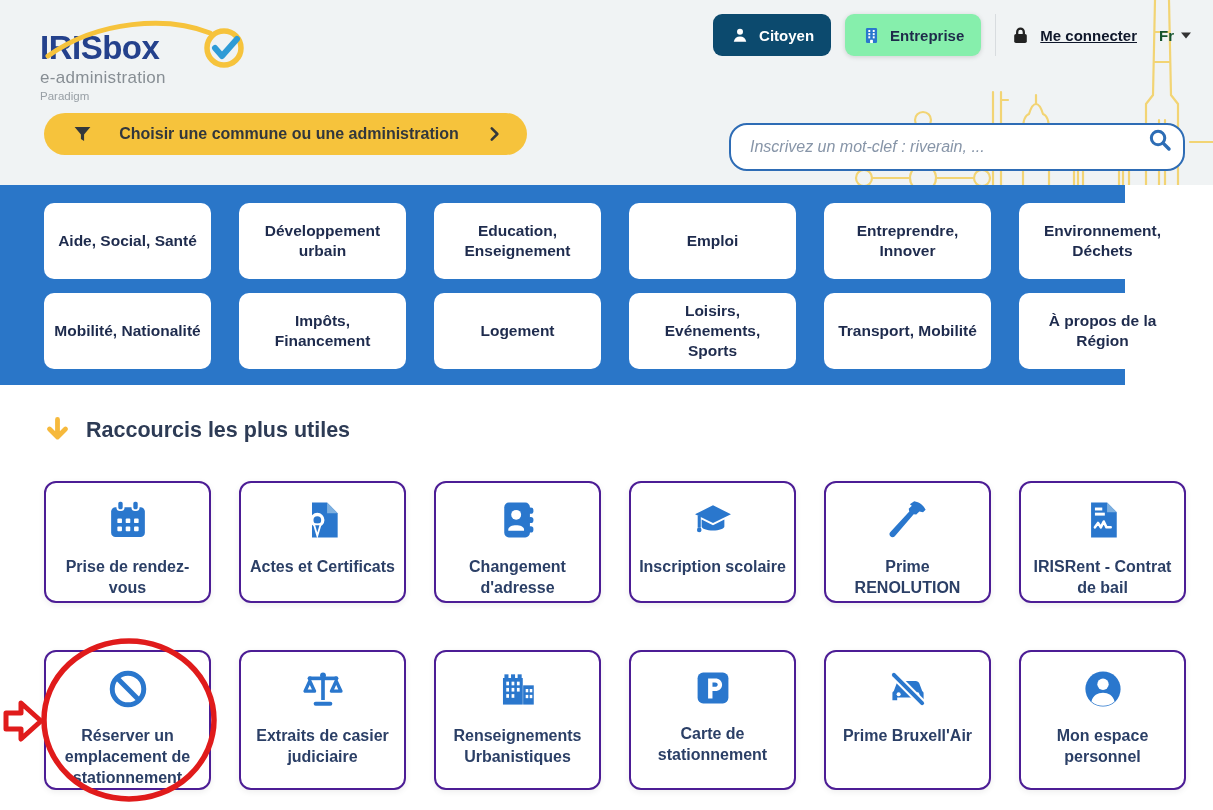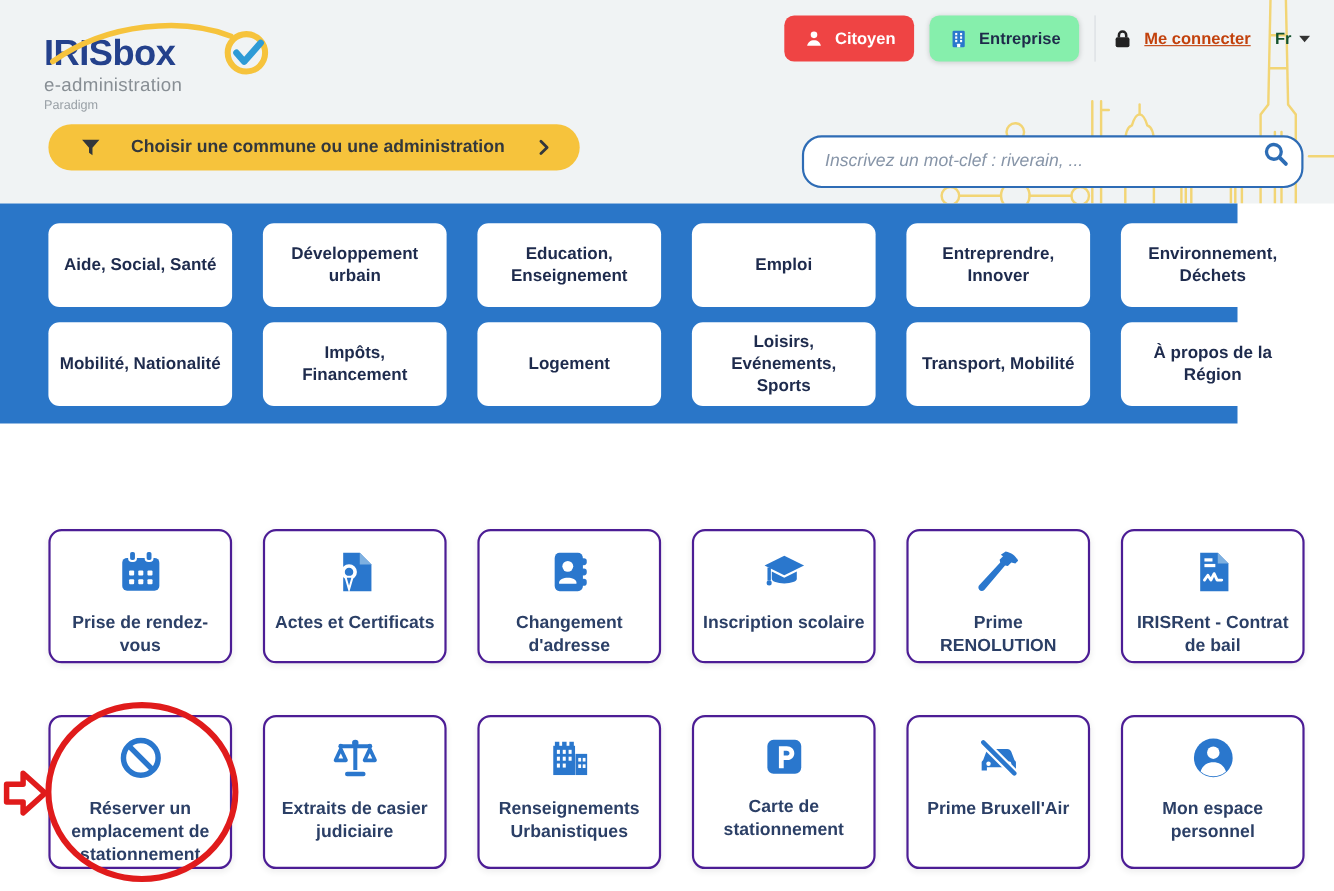--- a/index.html
+++ b/index.html
@@ -14,25 +14,25 @@
   .header-content { position:relative; z-index:1; width:100%; height:100%; }
 
   .logo { position:absolute; left:40px; top:8px; width:215px; height:100px; cursor:pointer; }
   .logo-art { position:absolute; left:0; top:0; pointer-events:none; }
   .logo-name { position:absolute; left:0; top:21px; font-size:33px; font-weight:bold; color:#24418c; letter-spacing:-0.5px; }
   .logo-sub { position:absolute; left:0; top:60px; font-size:17px; color:#878e94; letter-spacing:0.3px; }
   .logo-tag { position:absolute; left:0; top:82px; font-size:11.5px; color:#99a0a6; }
 
   .account-row { position:absolute; right:22px; top:13px; display:flex; align-items:center; gap:14px; height:44px; }
   .btn-audience { display:flex; align-items:center; gap:9px; height:42px; padding:0 17px; border-radius:9px; font-size:15px; font-weight:bold; cursor:pointer; border:none; }
-  .btn-citoyen { background:#ef4444; color:#ffffff; }
+  .btn-citoyen { background:#0c4a6e; color:#ffffff; }
   .btn-entreprise { background:#86efac; color:#1e2a4a; box-shadow:0 1px 5px rgba(0,0,0,0.15); }
   .vdivider { width:1px; height:42px; background:#d8dcdf; }
   .login { display:flex; align-items:center; gap:9px; cursor:pointer; }
-  .login-label { font-size:15px; font-weight:bold; color:#c2410c; text-decoration:underline; }
+  .login-label { font-size:15px; font-weight:bold; color:#0f172a; text-decoration:underline; }
   .lang { display:flex; align-items:center; gap:7px; cursor:pointer; margin-left:8px; }
   .lang-label { font-size:15px; font-weight:bold; color:#14532d; }
 
   .commune-btn { position:absolute; left:44px; top:113px; width:483px; height:42px; background:#f6c33c; border:none; border-radius:21px; display:flex; align-items:center; cursor:pointer;justify-content:flex-end; }
   .commune-btn .funnel { margin-left:28px; }
   .commune-label { flex:1; text-align:center; font-size:16px; font-weight:bold; color:#32373c; }
   .commune-btn .chev { margin-right:24px; }
 
   .search-wrap { position:absolute; left:729px; top:123px; width:456px; height:48px; }
   .search-input { width:100%; height:100%; border:2px solid #2e6cb5; border-radius:18px; background:#ffffff; padding:0 46px 0 19px; font-family:"Liberation Sans", sans-serif; font-size:16px; font-style:italic; color:#4a5a70; outline:none; }
@@ -175,20 +175,26 @@
       <button class="cat-btn">Environnement, Déchets</button>
       <button class="cat-btn">Mobilité, Nationalité</button>
       <button class="cat-btn">Impôts, Financement</button>
       <button class="cat-btn">Logement</button>
       <button class="cat-btn">Loisirs, Evénements, Sports</button>
       <button class="cat-btn">Transport, Mobilité</button>
       <button class="cat-btn">À propos de la Région</button>
     </div>
   </div>
 
+  <div class="shortcuts-heading">
+    <svg width="27" height="28" viewBox="0 0 27 28">
+      <path d="M13.5 3.5 V19.5 M5.5 13 L13.5 21 L21.5 13" fill="none" stroke="#f6b93c" stroke-width="4.8" stroke-linecap="round" stroke-linejoin="round"></path>
+    </svg>
+    <span class="shortcuts-title">Raccourcis les plus utiles</span>
+  </div>
 
   <div class="card-grid">
 
     <div class="card">
       <svg class="card-icon" width="44" height="44" viewBox="0 0 24 24">
         <rect x="2.8" y="5" width="18.4" height="16.3" rx="2.4" fill="#2a77cd"></rect>
         <rect x="6.2" y="1.6" width="3.4" height="5" rx="1.4" fill="#2a77cd" stroke="#ffffff" stroke-width="1"></rect>
         <rect x="14.4" y="1.6" width="3.4" height="5" rx="1.4" fill="#2a77cd" stroke="#ffffff" stroke-width="1"></rect>
         <g fill="#ffffff">
           <rect x="6.2" y="11.2" width="2.5" height="2.5" rx="0.5"></rect>

